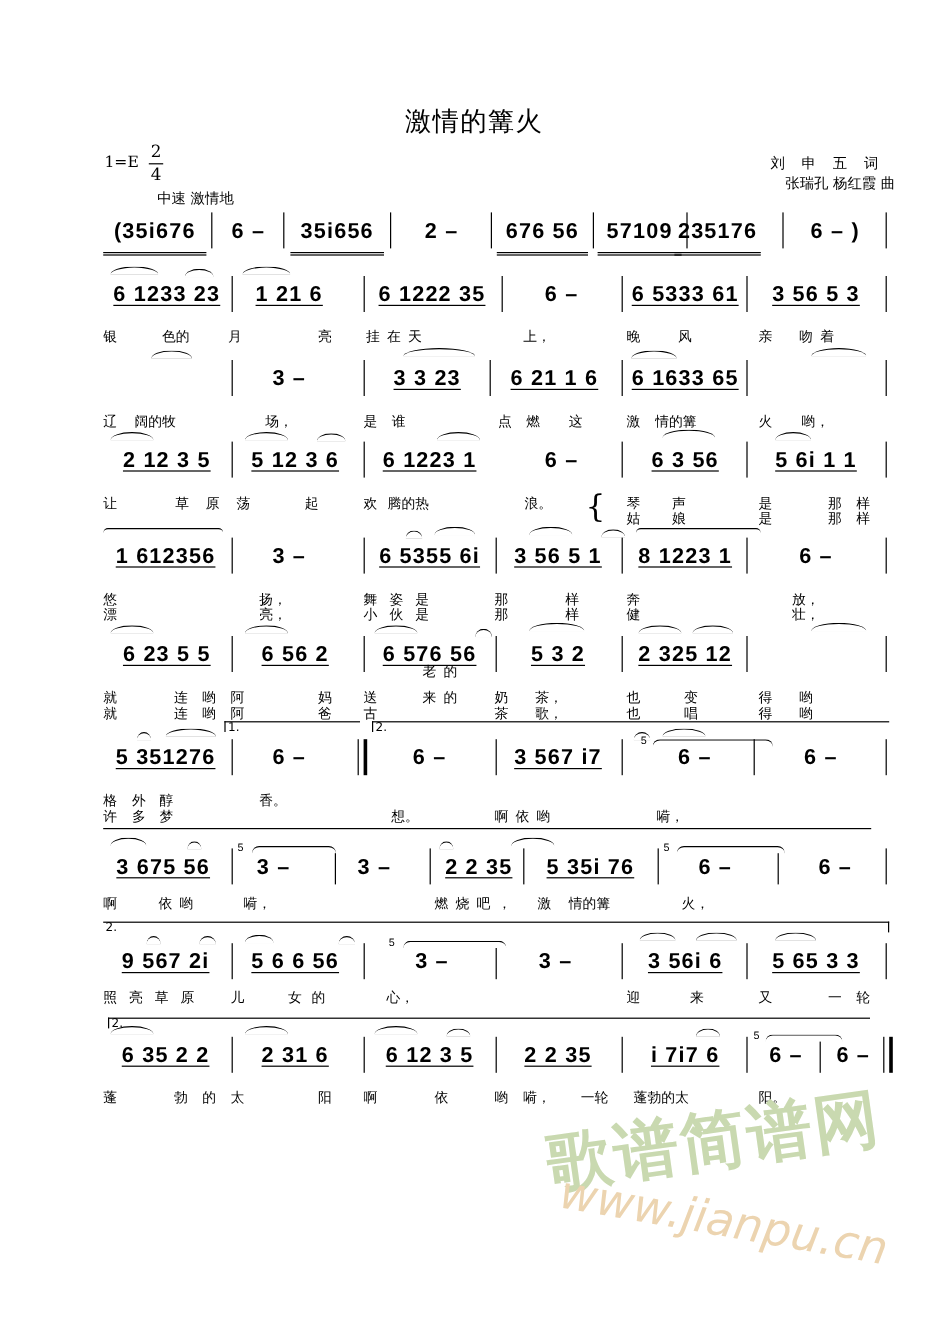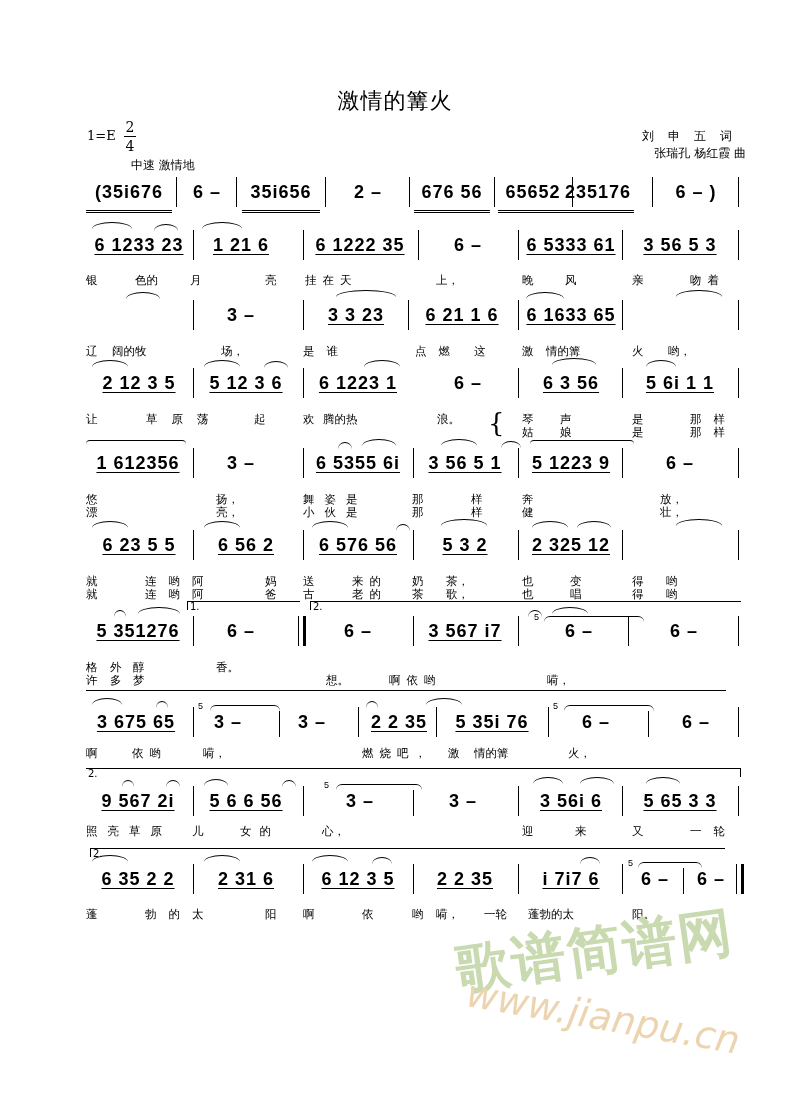--- a/index.html
+++ b/index.html
@@ -52,21 +52,21 @@
   <div class="m beam2" style="left:0;width:86px">(35i676</div>
   <div class="bar" style="left:90px"></div>
   <div class="m" style="left:94px;width:54px">6 –</div>
   <div class="bar" style="left:150px"></div>
   <div class="m beam2" style="left:156px;width:78px">35i656</div>
   <div class="bar" style="left:239px"></div>
   <div class="m" style="left:244px;width:76px">2 –</div>
   <div class="bar" style="left:323px"></div>
   <div class="m beam2" style="left:328px;width:76px">676 56</div>
   <div class="bar" style="left:408px"></div>
-  <div class="m beam2" style="left:412px;width:70px">65652</div>
+  <div class="m beam2" style="left:412px;width:70px">57109</div>
   <div class="bar" style="left:486px"></div>
   <div class="m beam2" style="left:476px;width:72px">235176</div>
   <div class="bar" style="left:566px"></div>
   <div class="m" style="left:572px;width:76px">6 – )</div>
   <div class="bar" style="left:652px"></div>
 </div>
 
 <div class="staff-row" style="top:228px">
   <div class="slur" style="left:6px;width:40px;top:-6px"></div>
   <div class="slur" style="left:68px;width:24px;top:-4px"></div>
@@ -87,21 +87,21 @@
 </div>
 <div class="lyr" style="left:86px;top:273px">银</div>
 <div class="lyr" style="left:135px;top:273px">色的</div>
 <div class="lyr" style="left:190px;top:273px">月</div>
 <div class="lyr" style="left:265px;top:273px">亮</div>
 <div class="lyr" style="left:305px;top:273px;letter-spacing:6px">挂在天</div>
 <div class="lyr" style="left:436px;top:273px">上，</div>
 <div class="lyr" style="left:522px;top:273px">晚</div>
 <div class="lyr" style="left:565px;top:273px">风</div>
 <div class="lyr" style="left:632px;top:273px">亲</div>
-<div class="lyr" style="left:690px;top:273px;letter-spacing:6px">吻着</div>
+<div class="lyr" style="left:666px;top:273px;letter-spacing:6px">吻着</div>
 
 <div class="staff-row" style="top:298px">
   <div class="slur" style="left:40px;width:34px;top:-6px"></div>
   <div class="slur" style="left:250px;width:60px;top:-8px"></div>
   <div class="slur" style="left:440px;width:38px;top:-6px"></div>
   <div class="slur" style="left:590px;width:46px;top:-8px"></div>
   <div class="bar" style="left:107px"></div>
   <div class="m" style="left:110px;width:90px">3 –</div>
   <div class="bar" style="left:217px"></div>
   <div class="m beam" style="left:220px;width:100px">3 3  23</div>
@@ -167,21 +167,21 @@
   <div class="slur" style="left:415px;width:20px;top:-5px"></div>
   <div class="slur" style="left:444px;width:104px;top:-6px;border-radius:4px 4px 0 0"></div>
   <div class="m beam" style="left:0;width:104px">1 612356</div>
   <div class="bar" style="left:107px"></div>
   <div class="m" style="left:110px;width:90px">3 –</div>
   <div class="bar" style="left:217px"></div>
   <div class="m beam" style="left:220px;width:104px">6 5355 6i</div>
   <div class="bar" style="left:327px"></div>
   <div class="m beam" style="left:330px;width:98px">3 56 5 1</div>
   <div class="bar" style="left:432px"></div>
-  <div class="m beam" style="left:436px;width:98px">5 1223 9</div>
+  <div class="m beam" style="left:436px;width:98px">8 1223 1</div>
   <div class="bar" style="left:536px"></div>
   <div class="m" style="left:540px;width:108px">6 –</div>
   <div class="bar" style="left:652px"></div>
 </div>
 <div class="lyr" style="left:86px;top:492px">悠</div>
 <div class="lyr" style="left:216px;top:492px">扬，</div>
 <div class="lyr" style="left:303px;top:492px;letter-spacing:10px">舞姿是</div>
 <div class="lyr" style="left:412px;top:492px">那</div>
 <div class="lyr" style="left:471px;top:492px">样</div>
 <div class="lyr" style="left:522px;top:492px">奔</div>
@@ -223,21 +223,21 @@
 <div class="lyr" style="left:412px;top:574px">奶</div>
 <div class="lyr" style="left:446px;top:574px">茶，</div>
 <div class="lyr" style="left:522px;top:574px">也</div>
 <div class="lyr" style="left:570px;top:574px">变</div>
 <div class="lyr" style="left:632px;top:574px">得</div>
 <div class="lyr" style="left:666px;top:574px">哟</div>
 <div class="lyr" style="left:86px;top:587px">就</div>
 <div class="lyr" style="left:145px;top:587px;letter-spacing:12px">连哟阿</div>
 <div class="lyr" style="left:265px;top:587px">爸</div>
 <div class="lyr" style="left:303px;top:587px">古</div>
-<div class="lyr" style="left:352px;top:587px;letter-spacing:6px">老的</div>
+<div class="lyr" style="left:352px;top:552px;letter-spacing:6px">老的</div>
 <div class="lyr" style="left:412px;top:587px">茶</div>
 <div class="lyr" style="left:446px;top:587px">歌，</div>
 <div class="lyr" style="left:522px;top:587px">也</div>
 <div class="lyr" style="left:570px;top:587px">唱</div>
 <div class="lyr" style="left:632px;top:587px">得</div>
 <div class="lyr" style="left:666px;top:587px">哟</div>
 
 <div class="volta" style="left:187px;top:601px;width:110px">1.</div>
 <div class="volta" style="left:310px;top:601px;width:428px">2.</div>
 <div class="staff-row" style="top:614px">
@@ -261,34 +261,34 @@
   <div class="bar" style="left:652px"></div>
 </div>
 <div class="lyr" style="left:86px;top:660px;letter-spacing:12px">格</div>
 <div class="lyr" style="left:110px;top:660px">外</div>
 <div class="lyr" style="left:133px;top:660px">醇</div>
 <div class="lyr" style="left:216px;top:660px">香。</div>
 <div class="lyr" style="left:86px;top:673px">许</div>
 <div class="lyr" style="left:110px;top:673px">多</div>
 <div class="lyr" style="left:133px;top:673px">梦</div>
 <div class="lyr" style="left:326px;top:673px">想。</div>
-<div class="lyr" style="left:389px;top:673px;letter-spacing:6px">啊依哟</div>
+<div class="lyr" style="left:412px;top:673px;letter-spacing:6px">啊依哟</div>
 <div class="lyr" style="left:547px;top:673px">嗬，</div>
 
 <div class="rule" style="left:86px;top:690px;width:640px"></div>
 <div class="staff-row" style="top:705px">
   <div class="slur" style="left:6px;width:30px;top:-7px"></div>
   <div class="slur" style="left:70px;width:12px;top:-4px"></div>
   <div class="grace" style="left:112px;top:-4px">5</div>
   <div class="slur" style="left:124px;width:70px;top:0px;border-radius:6px 6px 0 0"></div>
   <div class="slur" style="left:280px;width:12px;top:-4px"></div>
   <div class="slur" style="left:340px;width:36px;top:-7px"></div>
   <div class="grace" style="left:467px;top:-4px">5</div>
   <div class="slur" style="left:478px;width:90px;top:0px;border-radius:6px 6px 0 0"></div>
-  <div class="m beam" style="left:0;width:100px">3 675 65</div>
+  <div class="m beam" style="left:0;width:100px">3 675 56</div>
   <div class="bar" style="left:107px"></div>
   <div class="m" style="left:112px;width:60px">3 –</div>
   <div class="bar" style="left:193px;top:6px;height:26px"></div>
   <div class="m" style="left:196px;width:60px">3 –</div>
   <div class="bar" style="left:272px"></div>
   <div class="m beam" style="left:276px;width:74px">2 2 35</div>
   <div class="bar" style="left:350px"></div>
   <div class="m beam" style="left:354px;width:104px">5 35i 76</div>
   <div class="bar" style="left:462px"></div>
   <div class="m" style="left:470px;width:80px">6 –</div>

